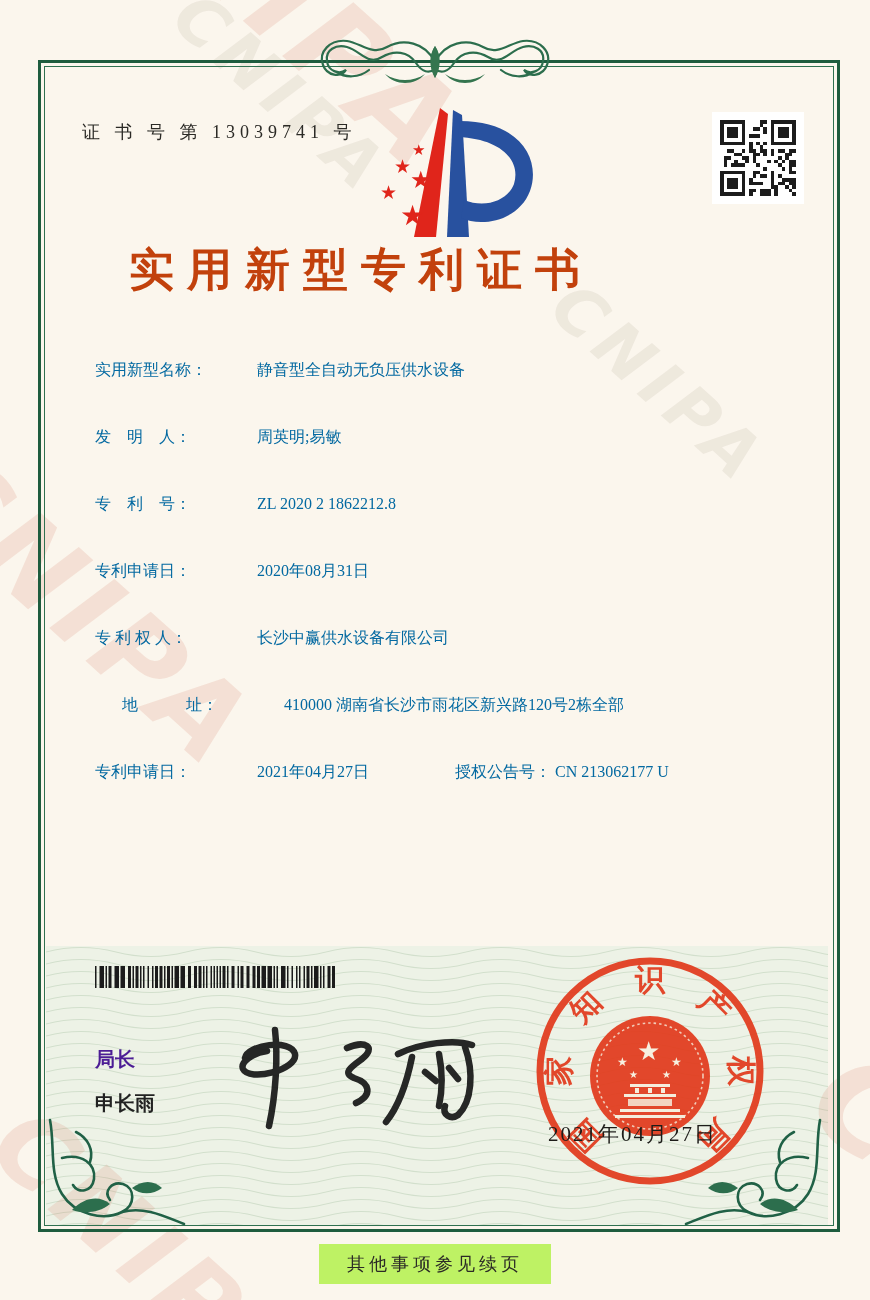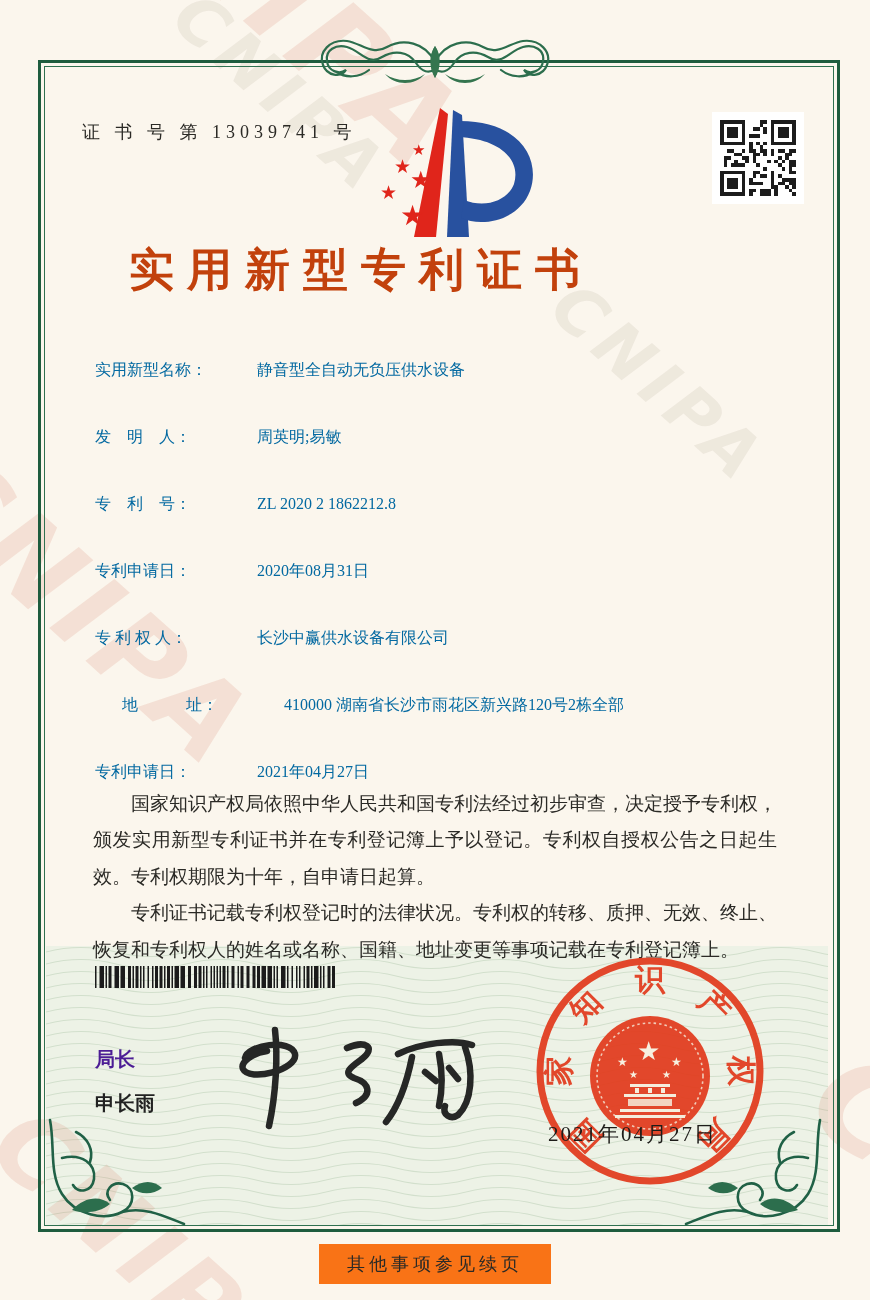--- a/index.html
+++ b/index.html
@@ -32,21 +32,21 @@
   #grant-row .second{position:absolute;left:360px;top:0;}
   #paragraphs{left:93px;top:786px;width:684px;font-size:19px;line-height:1.92;text-align:justify;}
   #paragraphs p{margin:0;text-indent:2em;}
   #barcode-box{left:95px;top:966px;}
   #signer-title{left:95px;top:1046px;font-family:"Liberation Sans",sans-serif;font-weight:bold;font-size:20px;color:#4c1d95;}
   #signer-name{left:95px;top:1090px;font-family:"Liberation Sans",sans-serif;font-weight:bold;font-size:20px;color:#222;}
   #signature{left:215px;top:1022px;}
   #seal{left:527px;top:948px;}
   #seal-date{left:548px;top:1120px;font-size:21px;letter-spacing:2px;color:#1d1c19;}
   #page-info{left:0;top:1186px;width:870px;text-align:center;font-size:16px;letter-spacing:2px;}
-  #footer-note{left:50%;transform:translateX(-50%);top:1244px;background:#f97316;
+  #footer-note{left:50%;transform:translateX(-50%);top:1244px;background:#bef264;
       padding:8px 28px;font-size:18px;letter-spacing:4px;white-space:nowrap;}
   #qr-box{position:absolute;left:712px;top:112px;width:92px;height:92px;background:#ffffff;
       z-index:5;display:flex;align-items:center;justify-content:center;}
   #logo{position:absolute;left:350px;top:103px;z-index:5;}
   #ring-g text{fill:#e23b1d;font-family:"DejaVu Serif",serif;font-weight:bold;font-size:30px;}
   .emblem-star{fill:#f8f0e0;font-family:"DejaVu Sans",sans-serif;}
 </style>
 </head>
 <body>
 
@@ -349,26 +349,26 @@
     <span class="field-label">专 利 权 人：</span>
     <span class="field-value">长沙中赢供水设备有限公司</span>
   </div>
   <div class="field-row" style="top:695px;margin-left:27px;">
     <span class="field-label">地　　　址：</span>
     <span class="field-value">410000 湖南省长沙市雨花区新兴路120号2栋全部</span>
   </div>
   <div class="field-row" id="grant-row" style="top:762px;">
     <span class="field-label">专利申请日：</span>
     <span class="field-value">2021年04月27日</span>
-  </div>
-
-  <div class="content" id="paragraphs">
-    <p>国家知识产权局依照中华人民共和国专利法经过初步审查，决定授予专利权，颁发实用新型专利证书并在专利登记簿上予以登记。专利权自授权公告之日起生效。专利权期限为十年，自申请日起算。</p>
-    <p>专利证书记载专利权登记时的法律状况。专利权的转移、质押、无效、终止、恢复和专利权人的姓名或名称、国籍、地址变更等事项记载在专利登记簿上。</p>
-  </div>
+    <span class="second">
+      <span>授权公告号：</span>
+      <span>CN 213062177 U</span>
+    </span>
+  </div>
+
 
   <div class="content" id="barcode-box">
     <svg id="bc-svg" width="240" height="22">
         <rect x="0" y="0" width="1.5" height="22" fill="#1b1b1b"></rect>
         <rect x="4.5" y="0" width="4.5" height="22" fill="#1b1b1b"></rect>
         <rect x="10.5" y="0" width="1.5" height="22" fill="#1b1b1b"></rect>
         <rect x="13.5" y="0" width="3" height="22" fill="#1b1b1b"></rect>
         <rect x="19.5" y="0" width="4.5" height="22" fill="#1b1b1b"></rect>
         <rect x="25.5" y="0" width="4.5" height="22" fill="#1b1b1b"></rect>
         <rect x="33" y="0" width="3" height="22" fill="#1b1b1b"></rect>

